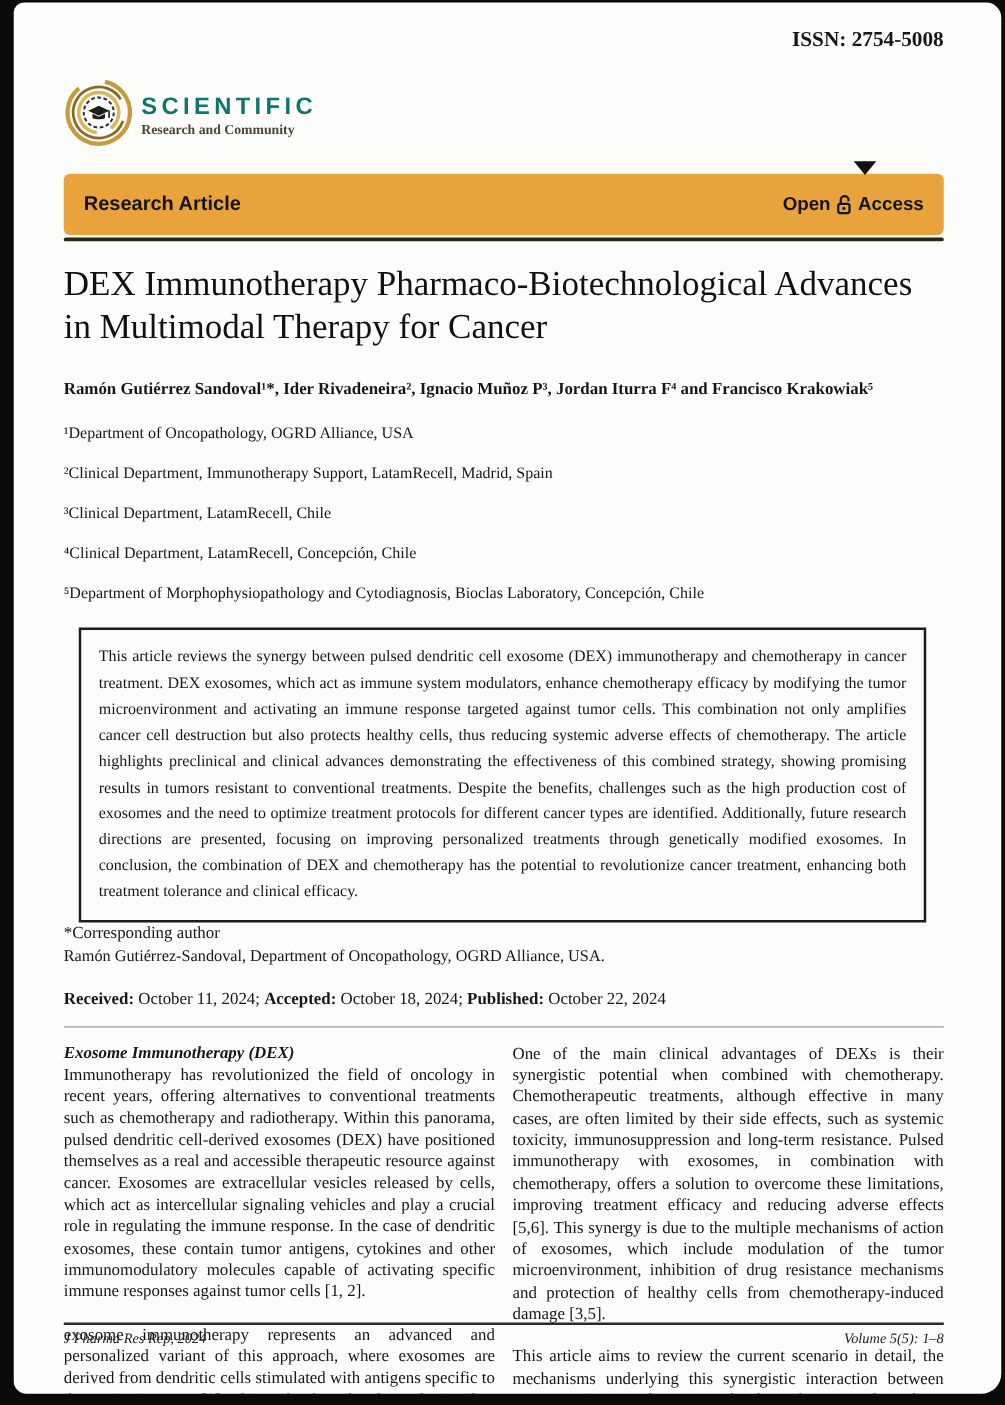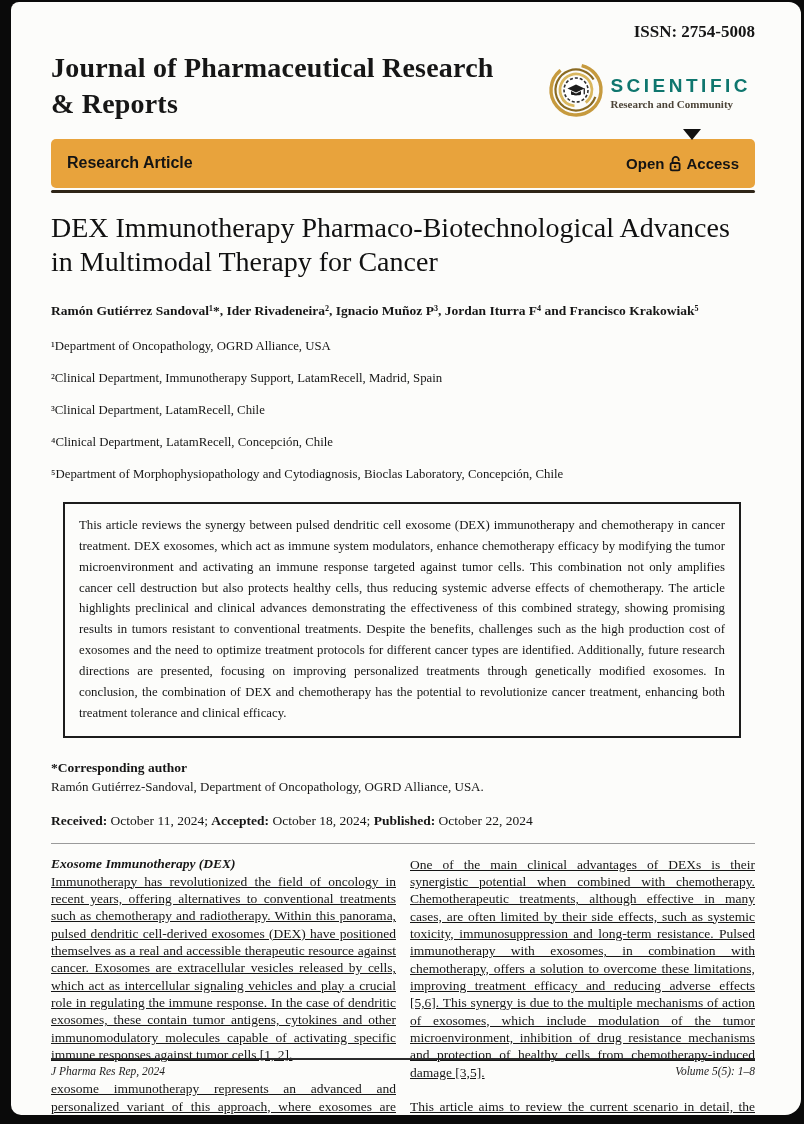--- a/index.html
+++ b/index.html
@@ -49,50 +49,46 @@
 
   
   .abstract-box {
     border:2px solid #1c1c1c; margin:20px 14px 0 12px;
     padding:8px 14px 12px 14px;
   }
   .abstract-heading { font-size:14.5px; font-weight:700; letter-spacing:.3px; }
   .abstract-text { font-size:12.8px; line-height:1.63; text-align:justify; margin-top:3px; }
 
   
-  .corr-label { font-size:13.5px; font-weight:700; margin-top:22px; }
+  .corr-label { font-size:13.5px; font-weight:400; }
   .corr-text { font-size:13px; margin-top:3px; }
   .dates { font-size:13.5px; margin-top:18px; }
   .dates b { font-weight:700; }
   .dates-rule { border:none; border-top:1px solid #9a9a9a; margin:14px 0 0 0; }
 
   
   .body-cols { display:flex; gap:14px; margin-top:12px; }
   .col { flex:1 1 0; }
   .section-heading { font-size:13.5px; font-weight:700; margin:0 0 1px 0;font-style:italic; }
-  .bodyp { font-size:13.5px; line-height:1.285; text-align:justify; margin:0 0 17px 0;text-decoration:underline; }
+  .bodyp { font-size:13.5px; line-height:1.285; text-align:justify; margin:0 0 17px 0; }
 
   
   .footer { position:absolute; left:40px; right:46px; bottom:38px; }
   .footer-rule { border:none; border-top:2px solid #2b2b2b; margin:0 0 5px 0; }
   .footer-row { display:flex; justify-content:space-between; font-style:italic; font-size:11.5px; color:#222; }
 </style>
 </head>
 <body>
 
 <div class="page">
   <div class="content">
 
     <div class="issn-row">ISSN: 2754-5008</div>
 
     <div class="header-row">
-      <div class="journal-title">
-        <div>Journal of Pharmaceutical Research</div>
-        <div>&amp; Reports</div>
-      </div>
       <div class="logo-block">
         <span>
           <svg width="56" height="56" viewBox="0 0 56 56">
             <circle cx="28" cy="28" r="25" fill="none" stroke="#c69a3e" stroke-width="3.4" stroke-dasharray="118 22" transform="rotate(-40 28 28)"></circle>
             <circle cx="28" cy="28" r="20.5" fill="none" stroke="#8a6a22" stroke-width="2.2" stroke-dasharray="92 18" transform="rotate(70 28 28)"></circle>
             <circle cx="28" cy="28" r="16" fill="none" stroke="#d9b75f" stroke-width="2.8" stroke-dasharray="70 12" transform="rotate(160 28 28)"></circle>
             <circle cx="28" cy="28" r="12" fill="#ffffff" stroke="#2f2f2f" stroke-width="1.6" stroke-dasharray="3 2"></circle>
             <path d="M19.5 26.5 L28 22.5 L36.5 26.5 L28 30.5 Z" fill="#1d1d1d"></path>
             <path d="M23 29 v3.2 c0 1.6 10 1.6 10 0 V29 L28 31.4 Z" fill="#1d1d1d"></path>
             <rect x="35.6" y="26.3" width="1.3" height="6" fill="#1d1d1d"></rect>

